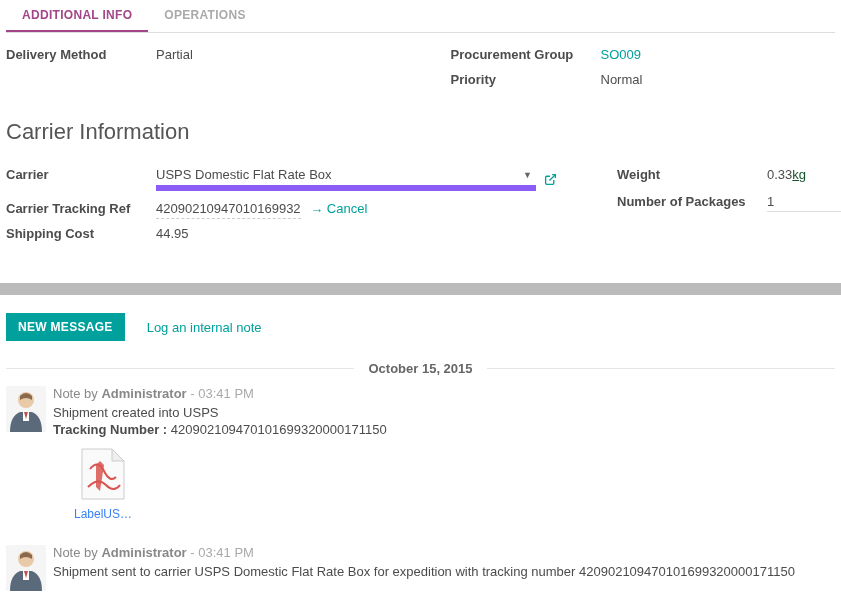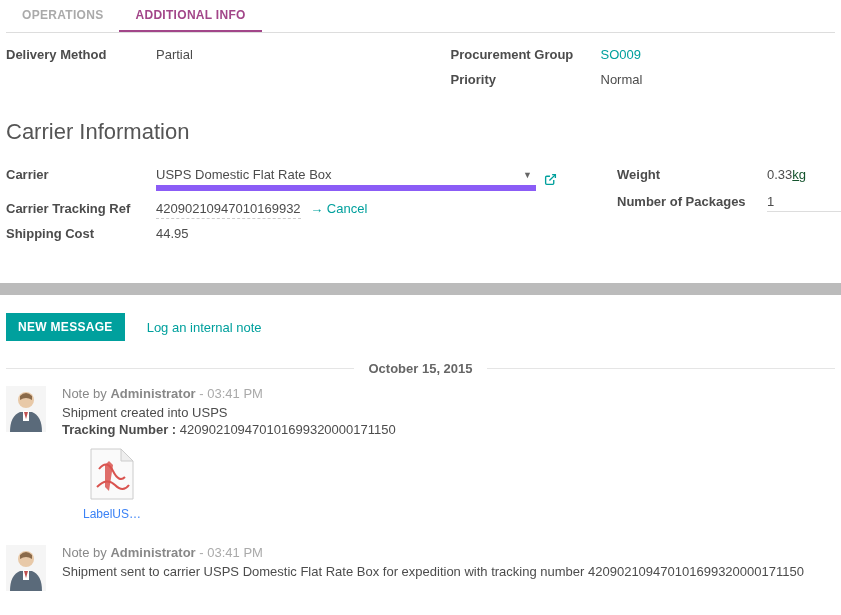--- a/index.html
+++ b/index.html
@@ -25,40 +25,40 @@
 .unit { color: #14532d; text-decoration: underline; }
 .num-input { border: none; border-bottom: 1px solid #ddd; font-size: 13px; color: #4c4c4c; width: 110px; padding: 2px 0; outline: none; font-family: inherit; }
 .divider-bar { height: 12px; background: #bbb; width: 100%; margin-top: 8px; }
 .messaging { padding: 18px 6px 10px; }
 .msg-header { display: flex; align-items: center; gap: 22px; }
 .btn-new { background: #00a09d; color: #fff; padding: 7px 12px; font-size: 12px; font-weight: 600; letter-spacing: 0.3px; cursor: pointer; border: none; }
 .internal-note { color: #00a09d; cursor: pointer; }
 .date-divider { display: flex; align-items: center; margin: 20px 0 10px; }
 .date-divider::before, .date-divider::after { content: ""; flex: 1; border-top: 1px solid #e5e5e5; }
 .date-text { padding: 0 14px; font-weight: 700; color: #666; font-size: 13px; }
-.note { display: flex; gap: 16px; margin-bottom: 24px; }
+.note { display: flex; gap: 7px; margin-bottom: 24px; }
 .avatar { width: 40px; height: 46px; flex-shrink: 0; }
 .note-body { flex: 1; }
 .note-byline { color: #888; margin-bottom: 4px; }
 .note-byline .byline-label { color: #888; }
 .note-byline .author { font-weight: 700; color: #888; }
 .note-byline .time { color: #aaa; }
 .note-text { color: #4c4c4c; margin-bottom: 2px; }
 .note-text .bold { font-weight: 700; }
 .attachment { margin-top: 10px; width: 100px; text-align: center; }
 .attachment-icon { width: 50px; height: 54px; margin: 0 auto 6px; position: relative; }
 .attachment-name { font-size: 12px; color: #3b82f6; white-space: nowrap; overflow: hidden; text-overflow: ellipsis; }
 svg { display: block; }
 </style>
 </head>
 <body>
 
 <div class="tabs">
+  <div class="tab active">ADDITIONAL INFO</div>
   <div class="tab">OPERATIONS</div>
-  <div class="tab active">ADDITIONAL INFO</div>
 </div>
 
 <div class="form-section">
   <div class="row">
     <div class="col">
       <div class="field">
         <div class="field-label">Delivery Method</div>
         <div class="field-value">Partial</div>
       </div>
     </div>

